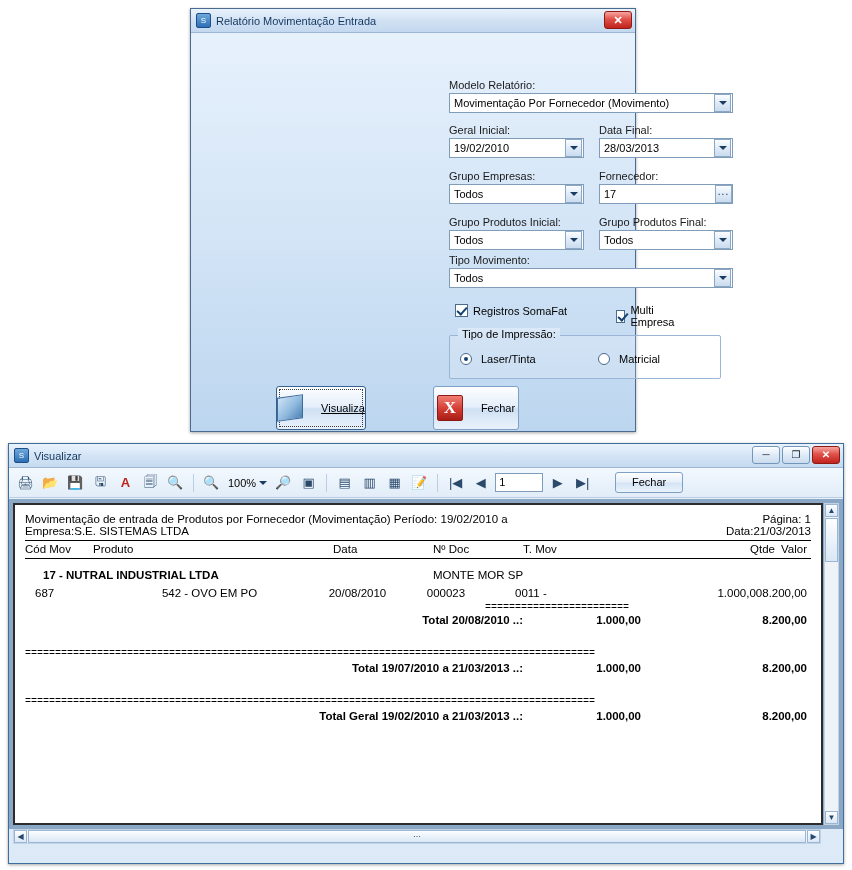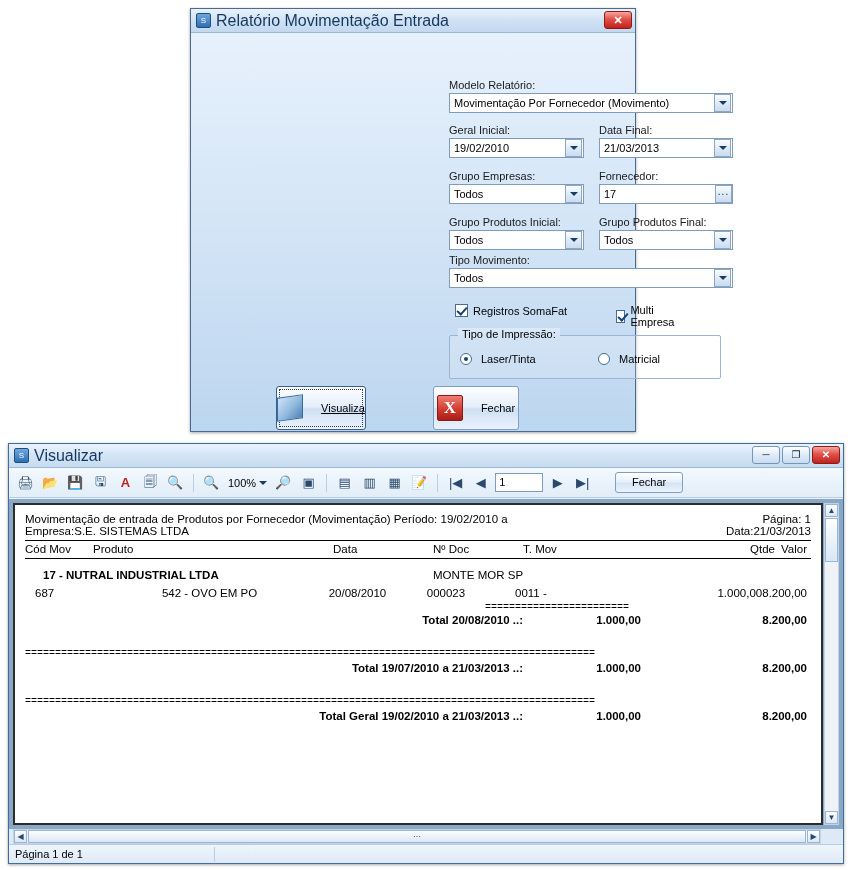--- a/index.html
+++ b/index.html
@@ -24,21 +24,21 @@
     box-shadow: 0 1px 3px rgba(0,0,0,.35);
   }
   .dlg-titlebar {
     height: 24px;
     background: linear-gradient(180deg, #e9f2fc 0%, #cfe0f3 55%, #c3d8ef 100%);
     border-bottom: 1px solid #9cb6d3;
     display: flex; align-items: center;
     padding: 0 3px 0 5px;
     position: relative;
   }
-  .dlg-title-text { font-size: 16px; color: #14375f; margin-left: 5px; }
+  .dlg-title-text { font-size: 11px; color: #14375f; margin-left: 5px; }
   .app-icon {
     width: 15px; height: 15px;
     background: linear-gradient(180deg,#6ea8dd,#2d6fb4);
     border: 1px solid #1d4f86;
     border-radius: 2px;
     color:#fff; font-size: 8px; line-height: 13px; text-align:center;
     font-family: "Liberation Sans", sans-serif;
   }
   .dlg-close {
     position: absolute; right: 3px; top: 2px;
@@ -303,21 +303,21 @@
             <span class="val">19/02/2010</span>
             <span class="combo-btn">
                 <i class="caret"></i>
               </span>
           </div>
         </div>
 
         <div class="fld" style="left:408px; top:91px; width:134px;">
           <span class="lbl">Data Final:</span>
           <div class="combo">
-            <span class="val">21/03/2013</span>
+            <span class="val">28/03/2013</span>
             <span class="combo-btn">
                 <i class="caret"></i>
               </span>
           </div>
         </div>
 
         <div class="fld" style="left:258px; top:137px; width:135px;">
           <span class="lbl">Grupo Empresas:</span>
           <div class="combo">
             <span class="val">Todos</span>
@@ -516,20 +516,15 @@
       <div class="vs-thumb"></div>
       <div class="vs-arrow" style="position:absolute; bottom:0; left:0;">▼</div>
     </div>
 
     <div class="hscroll">
       <div class="hs-arrow" style="position:absolute; left:0; top:0;">◀</div>
       <div class="hs-thumb">⋯</div>
       <div class="hs-arrow" style="position:absolute; right:0; top:0;">▶</div>
     </div>
 
-    <div class="statusbar">
-      <span class="sb-cell" style="width:205px;">Página 1 de 1</span>
-      <span class="sb-div"></span>
-      <span class="sb-cell" style="flex:1;"></span>
-    </div>
   </div>
 
 </div>
 
 </body></html>

